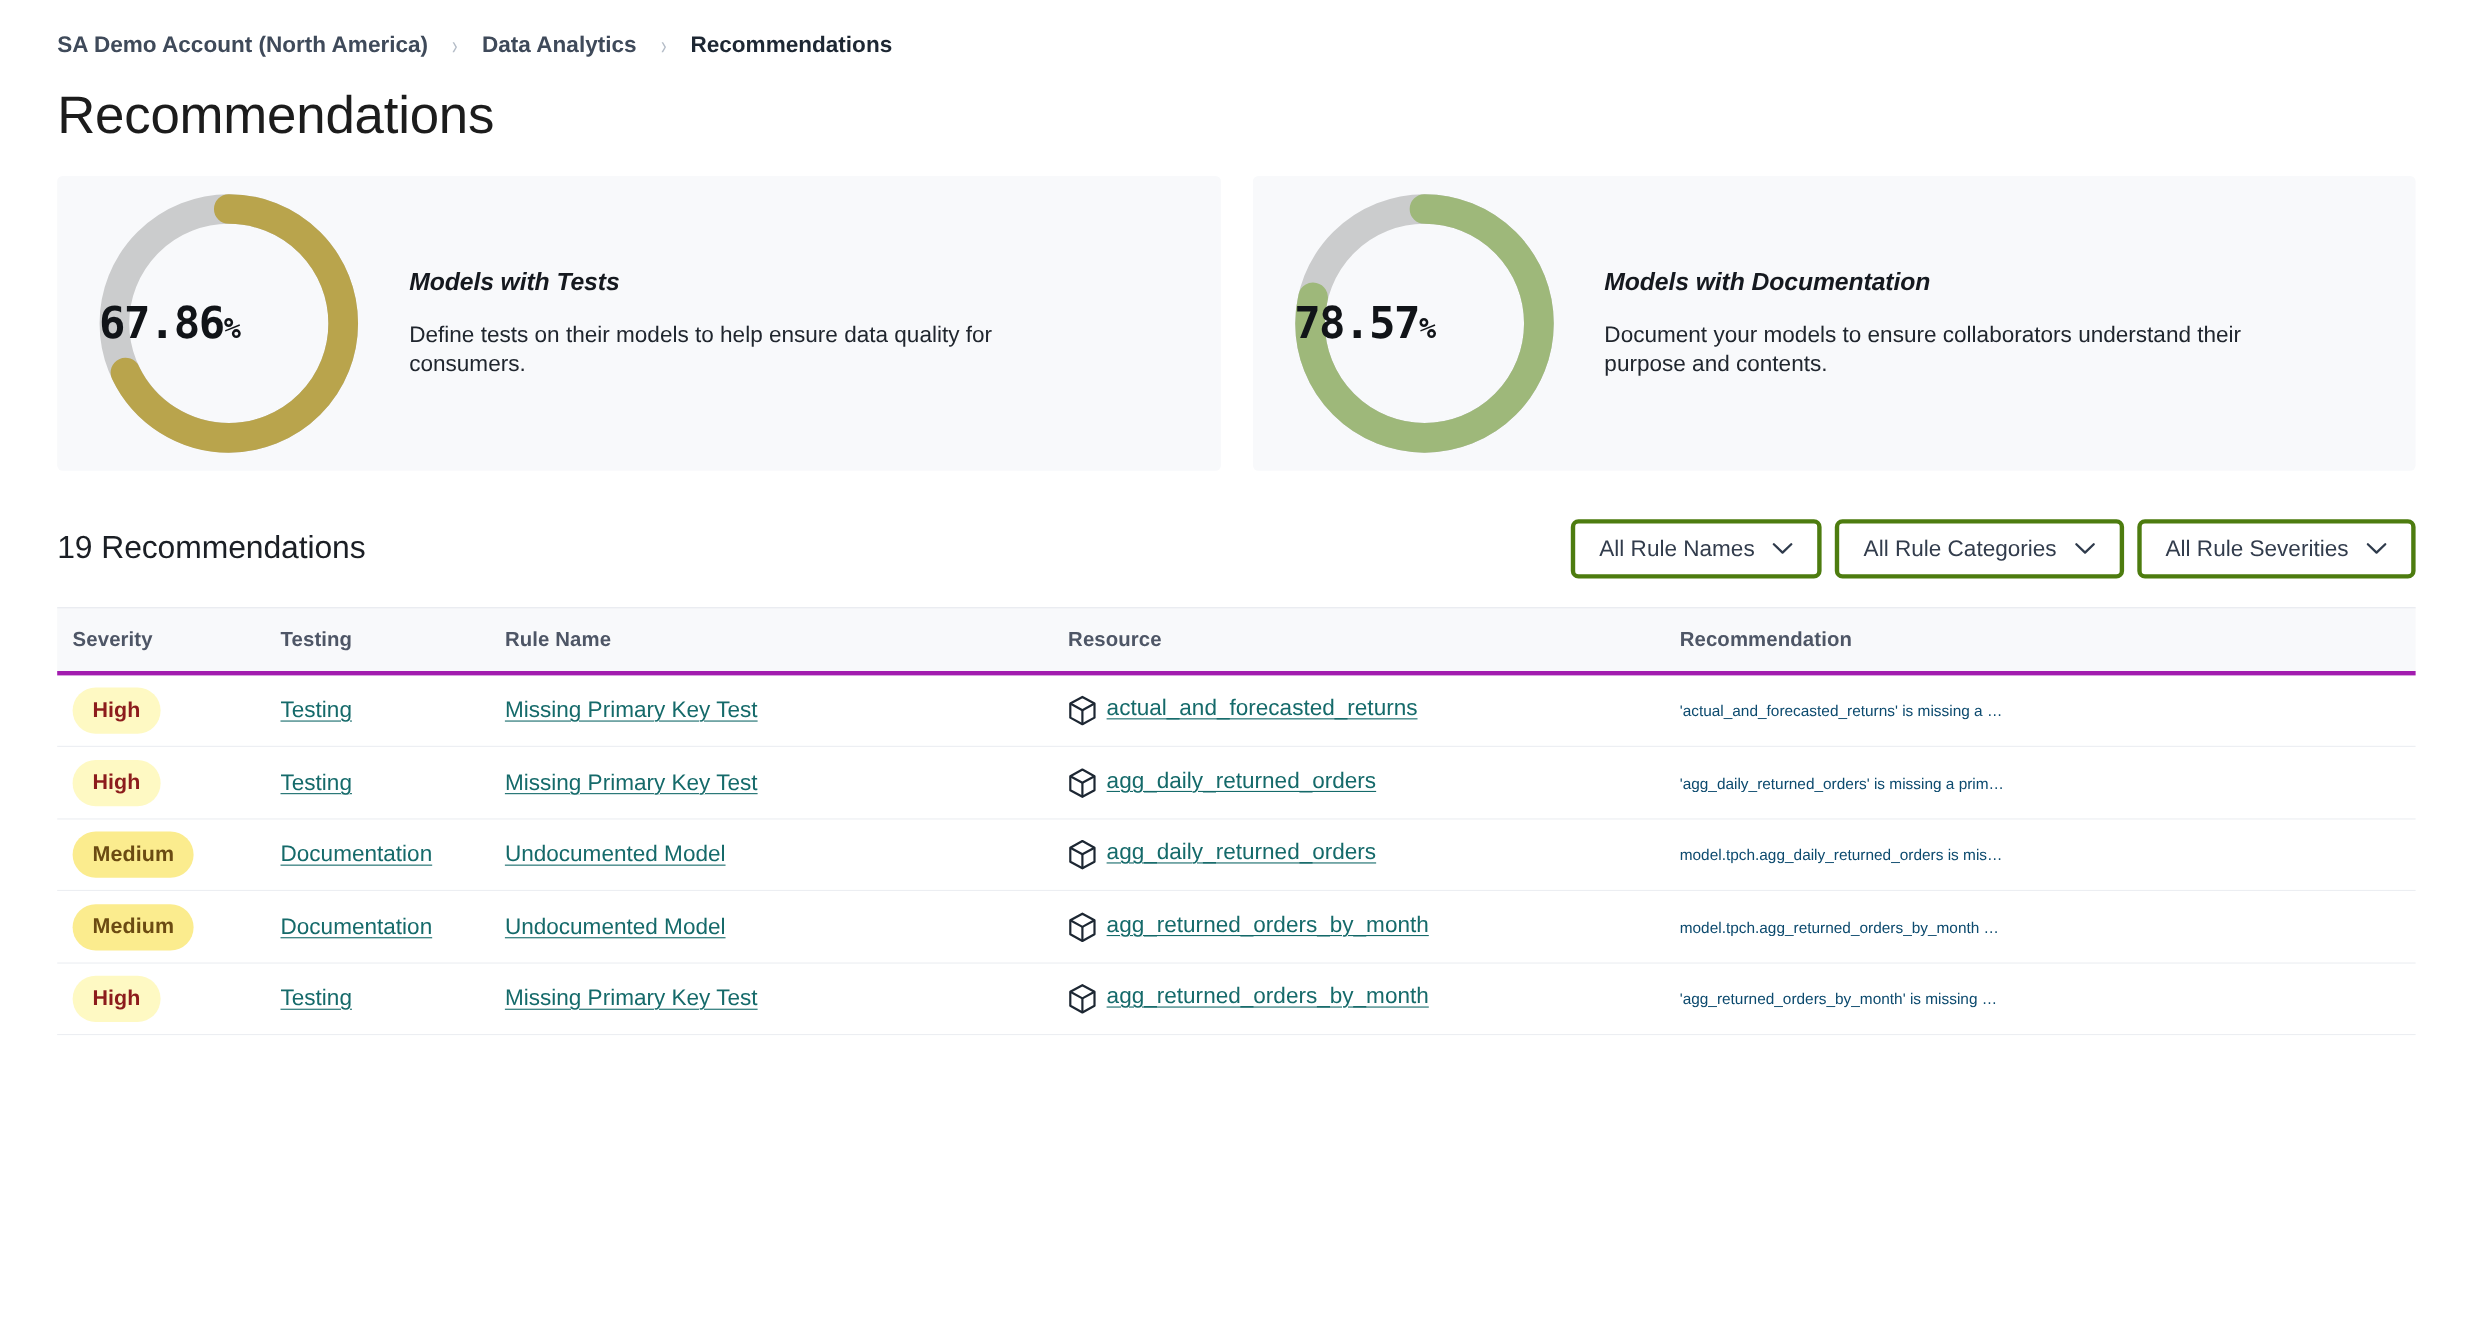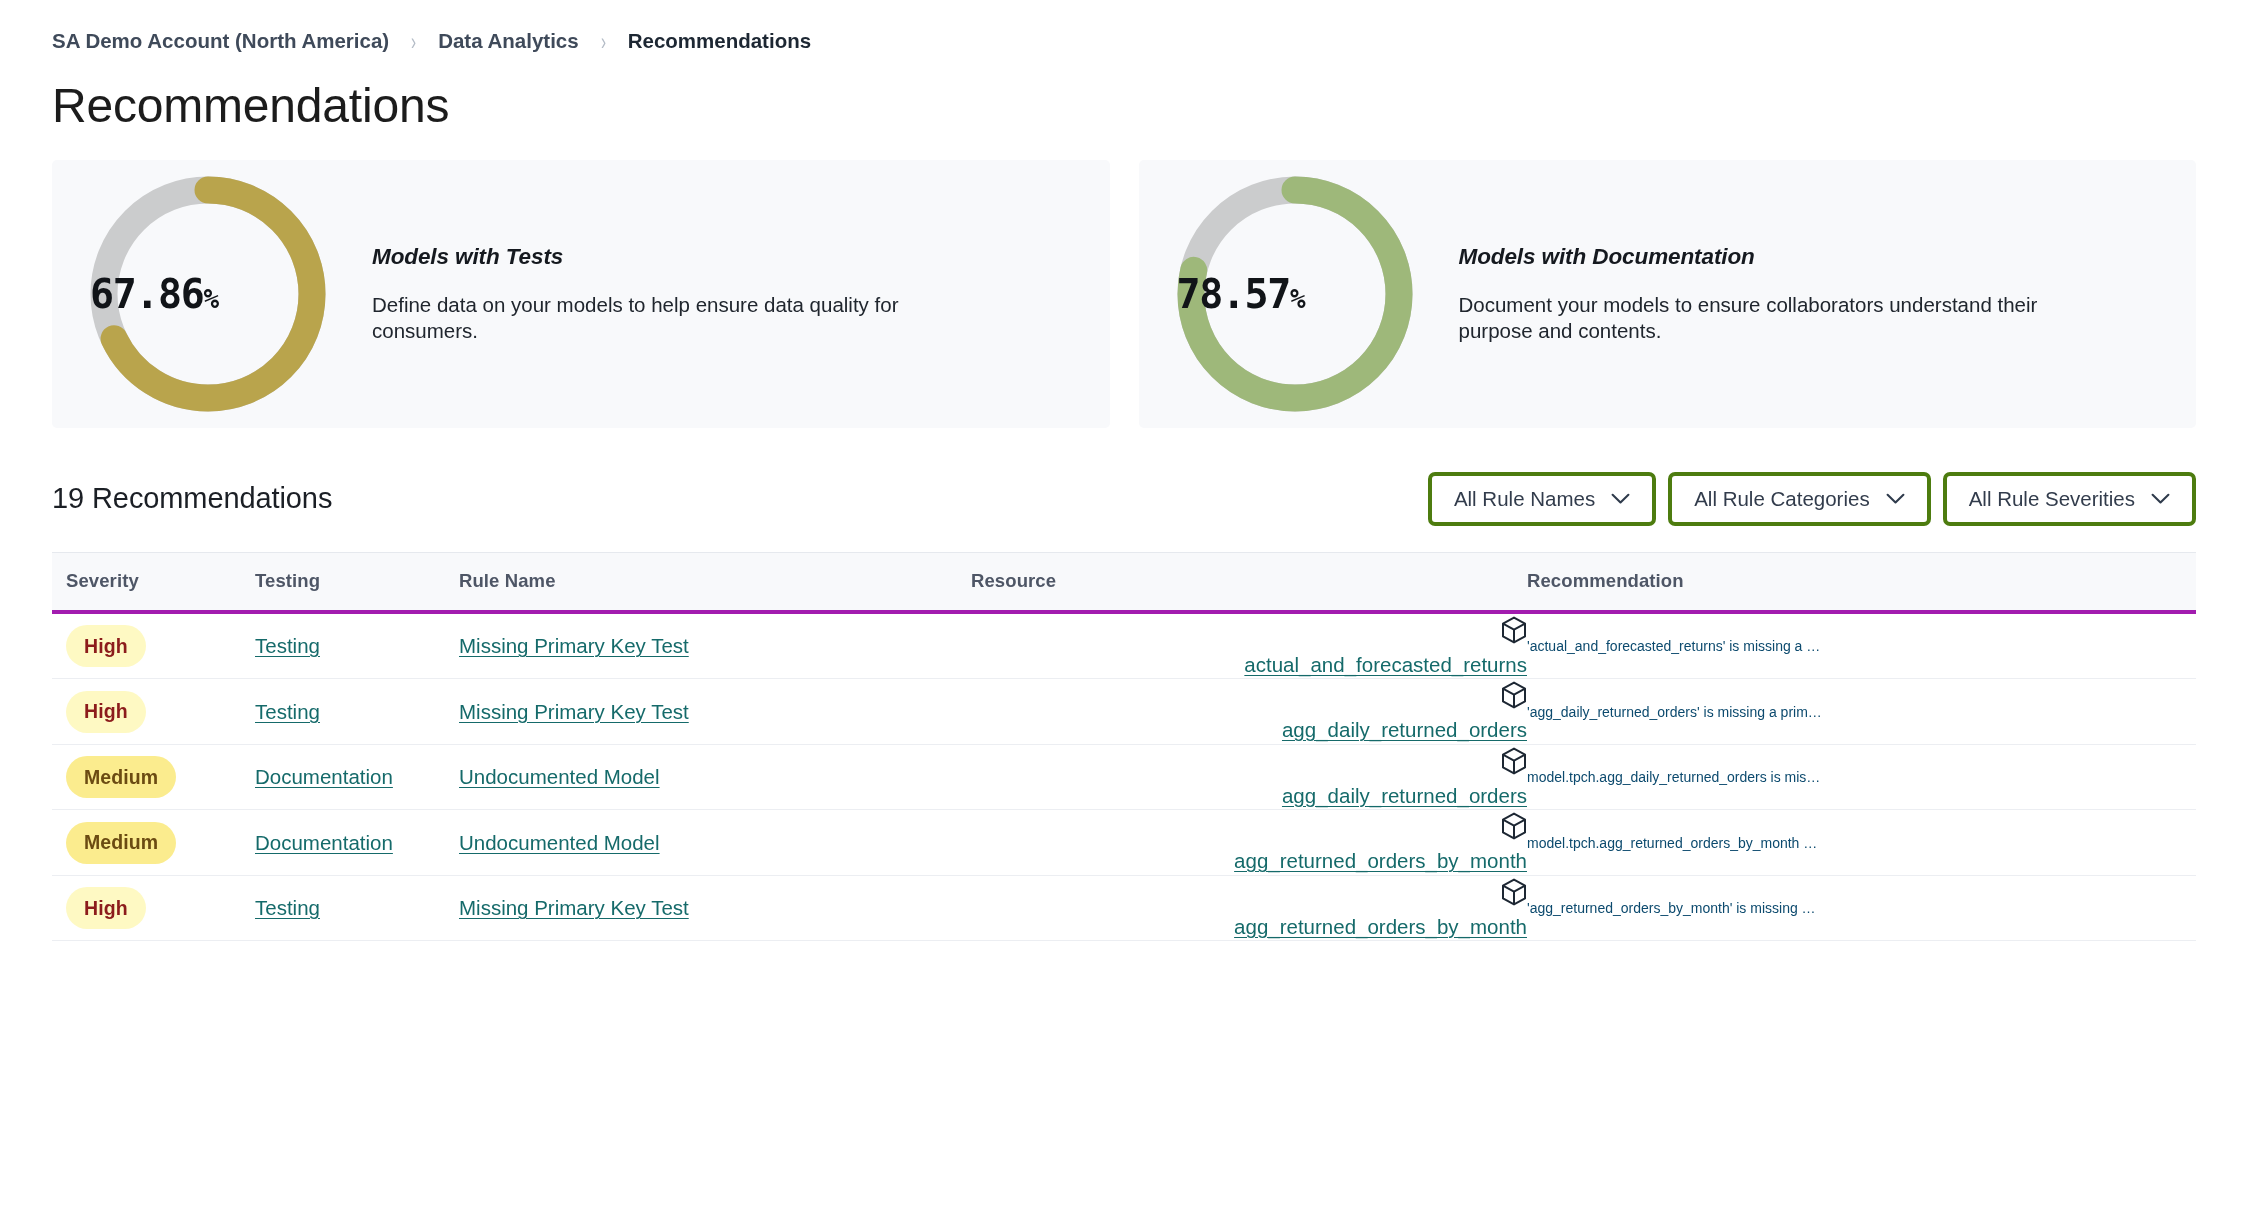--- a/index.html
+++ b/index.html
@@ -190,21 +190,21 @@
 
   .lnk {
     font-size: 20.5px;
     color: #156a6a;
     text-decoration: underline;
     text-underline-offset: 3px;
     text-decoration-thickness: 1px;
     cursor: pointer;
     white-space: nowrap;
   }
-  .res-cell { display: flex; align-items: flex-end; gap: 9px; flex-direction: column; }
+  .res-cell { display: flex; align-items: flex-start; gap: 9px; }
   .cube-icon { flex: 0 0 auto; display: inline-flex; align-items: center; }
   .rec-text {
     font-size: 14px;
     color: #0c4a6e;
     white-space: nowrap;
     overflow: hidden;
     text-overflow: ellipsis;
     max-width: 680px;
     display: block;
   }
@@ -230,21 +230,21 @@
           <div class="donut">
             <svg width="236" height="236" viewBox="0 0 236 236">
               <circle cx="118" cy="118" r="104" fill="none" stroke="#cbcccd" stroke-width="27"></circle>
               <circle cx="118" cy="118" r="104" fill="none" stroke="#b9a44c" stroke-width="27" stroke-linecap="round" stroke-dasharray="443.43 210.02" transform="rotate(-90 118 118)"></circle>
             </svg>
             <div class="donut-label"><span>67.86</span><span class="pct">%</span></div>
           </div>
         </div>
         <div class="card-text">
           <div class="card-title">Models with Tests</div>
-          <div class="card-desc">Define data on your models to help ensure data quality for consumers.</div>
+          <div class="card-desc">Define tests on their models to help ensure data quality for consumers.</div>
         </div>
       </div>
       <div class="card">
         <div class="donut-wrap">
           <div class="donut">
             <svg width="236" height="236" viewBox="0 0 236 236">
               <circle cx="118" cy="118" r="104" fill="none" stroke="#cbcccd" stroke-width="27"></circle>
               <circle cx="118" cy="118" r="104" fill="none" stroke="#9eb87a" stroke-width="27" stroke-linecap="round" stroke-dasharray="513.42 140.03" transform="rotate(-90 118 118)"></circle>
             </svg>
             <div class="donut-label"><span>78.57</span><span class="pct">%</span></div>

